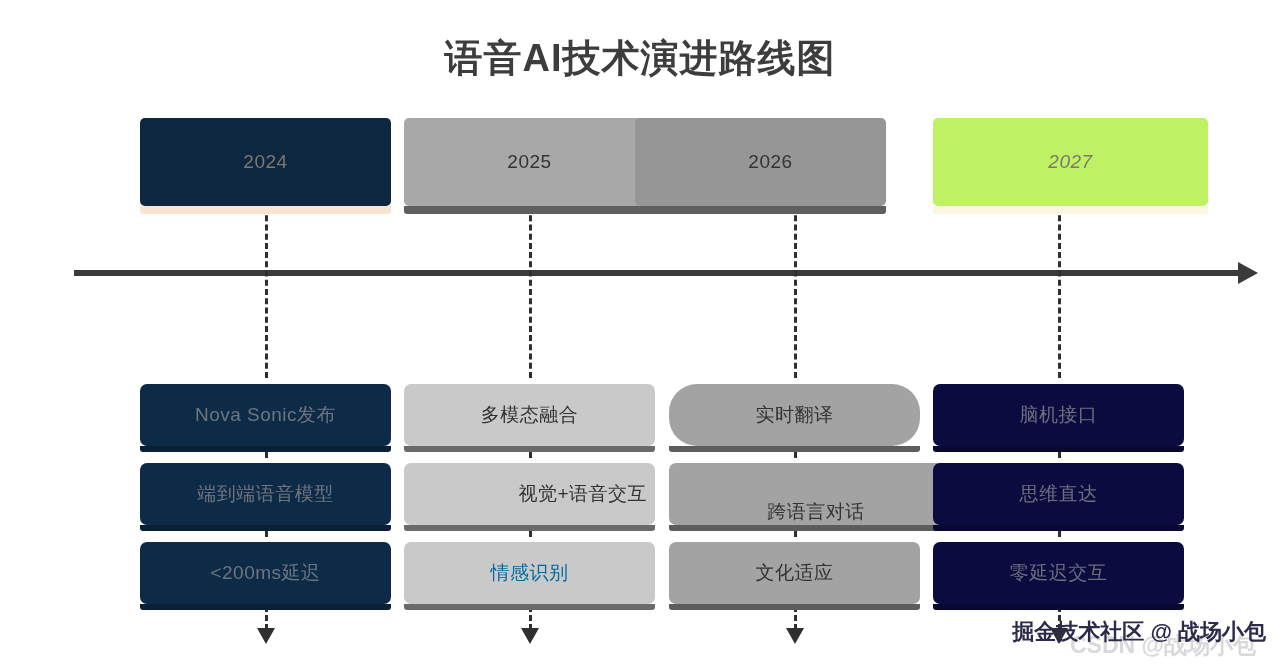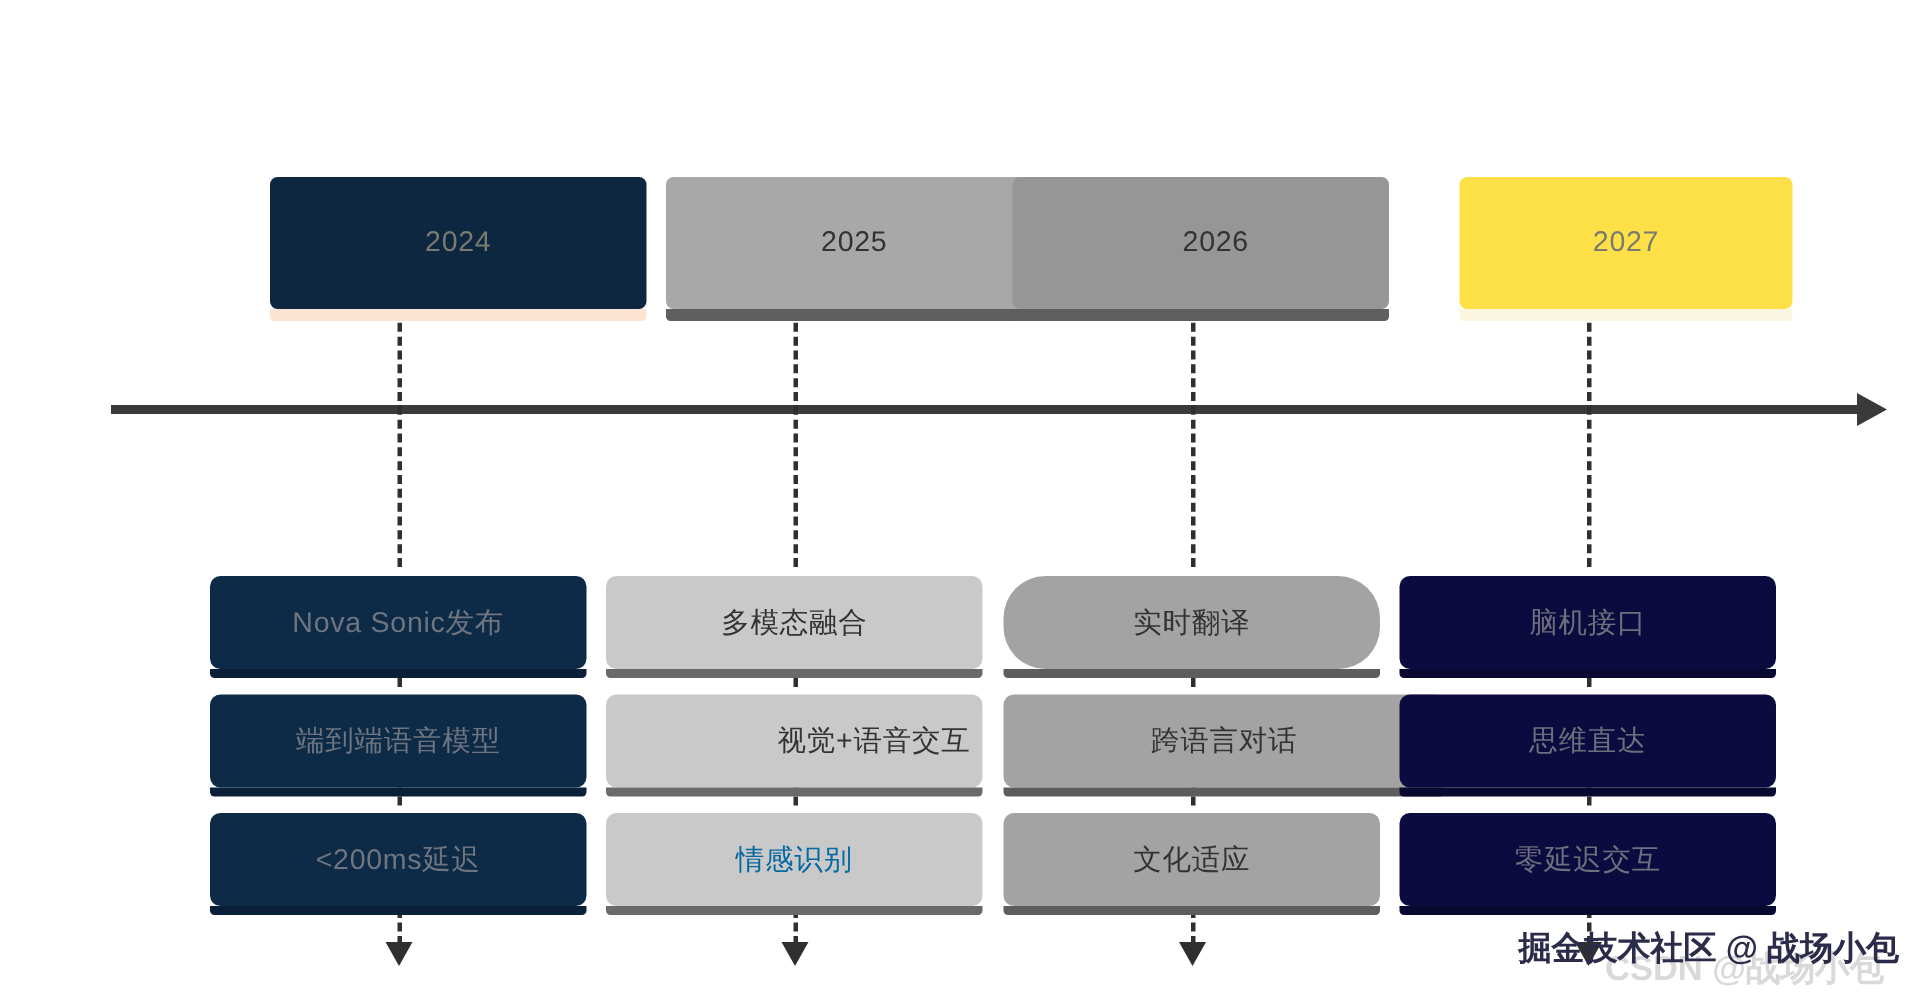--- a/index.html
+++ b/index.html
@@ -63,21 +63,20 @@
   .year-box {
     position:absolute;
     top:118px;
     height:88px;
     border-radius:5px;
     display:flex;
     align-items:center;
     justify-content:center;
     font-size:19px;
     letter-spacing:0.5px;
-    margin-left:40px;
   }
   .year-box .shadow-strip {
     position:absolute;
     left:0; bottom:-8px;
     width:100%; height:8px;
     border-radius:0 0 3px 3px;
   }
 
   
   .item-box {
@@ -115,20 +114,21 @@
     color:#d9d9d9;
     font-weight:bold;
     white-space:nowrap;
   }
 </style>
 </head>
 <body>
 
 <div class="canvas">
 
+  <div class="page-title">语音AI技术演进路线图</div>
 
   <div class="axis-line"></div>
   <div class="axis-arrow"></div>
 
   <div id="columns-root">
       <div class="dash-line dash-top" style="left: 264.5px;"></div>
       <div class="dash-line dash-mid1" style="left: 264.5px;"></div>
       <div class="dash-line dash-mid2" style="left: 264.5px;"></div>
       <div class="dash-line dash-bot" style="left: 264.5px;"></div>
       <div class="dash-arrow" style="left: 256.5px;"></div>
@@ -175,34 +175,34 @@
       <div class="dash-line dash-bot" style="left: 793.5px;"></div>
       <div class="dash-arrow" style="left: 785.5px;"></div>
       <div class="year-box" style="left: 635px; width: 251px; background: rgb(150, 150, 150); color: rgb(51, 51, 51); padding-left: 20px;">
         <span>2026</span>
         <div class="shadow-strip" style="background: rgb(95, 95, 95);"></div>
       </div>
       <div class="item-box" style="left: 669px; width: 251px; top: 384px; background: rgb(163, 163, 163); color: rgb(51, 51, 51); border-radius: 28px;">
         <span>实时翻译</span>
         <div class="shadow-strip" style="background: rgb(93, 93, 93);"></div>
       </div>
-      <div class="item-box" style="left: 669px; width: 294px; top: 463px; background: rgb(163, 163, 163); color: rgb(51, 51, 51);">
+      <div class="item-box" style="left: 669px; width: 294px; top: 463px; background: rgb(163, 163, 163); color: rgb(51, 51, 51); align-items: flex-end;">
         <span>跨语言对话</span>
         <div class="shadow-strip" style="background: rgb(93, 93, 93);"></div>
       </div>
       <div class="item-box" style="left: 669px; width: 251px; top: 542px; background: rgb(163, 163, 163); color: rgb(51, 51, 51);">
         <span>文化适应</span>
         <div class="shadow-strip" style="background: rgb(93, 93, 93);"></div>
       </div>
       <div class="dash-line dash-top" style="left: 1057.5px;"></div>
       <div class="dash-line dash-mid1" style="left: 1057.5px;"></div>
       <div class="dash-line dash-mid2" style="left: 1057.5px;"></div>
       <div class="dash-line dash-bot" style="left: 1057.5px;"></div>
       <div class="dash-arrow" style="left: 1049.5px;"></div>
-      <div class="year-box" style="left: 933px; width: 222px; background: #fde047; color: rgb(122, 122, 110);">
+      <div class="year-box" style="left: 933px; width: 275px; background: #bef264; color: rgb(122, 122, 110); font-style: italic;">
         <span>2027</span>
         <div class="shadow-strip" style="background: rgb(251, 246, 224);"></div>
       </div>
       <div class="item-box" style="left: 933px; width: 251px; top: 384px; background: rgb(11, 11, 64); color: rgb(110, 110, 125);">
         <span>脑机接口</span>
         <div class="shadow-strip" style="background: rgb(8, 8, 48);"></div>
       </div>
       <div class="item-box" style="left: 933px; width: 251px; top: 463px; background: rgb(11, 11, 64); color: rgb(110, 110, 125);">
         <span>思维直达</span>
         <div class="shadow-strip" style="background: rgb(8, 8, 48);"></div>

